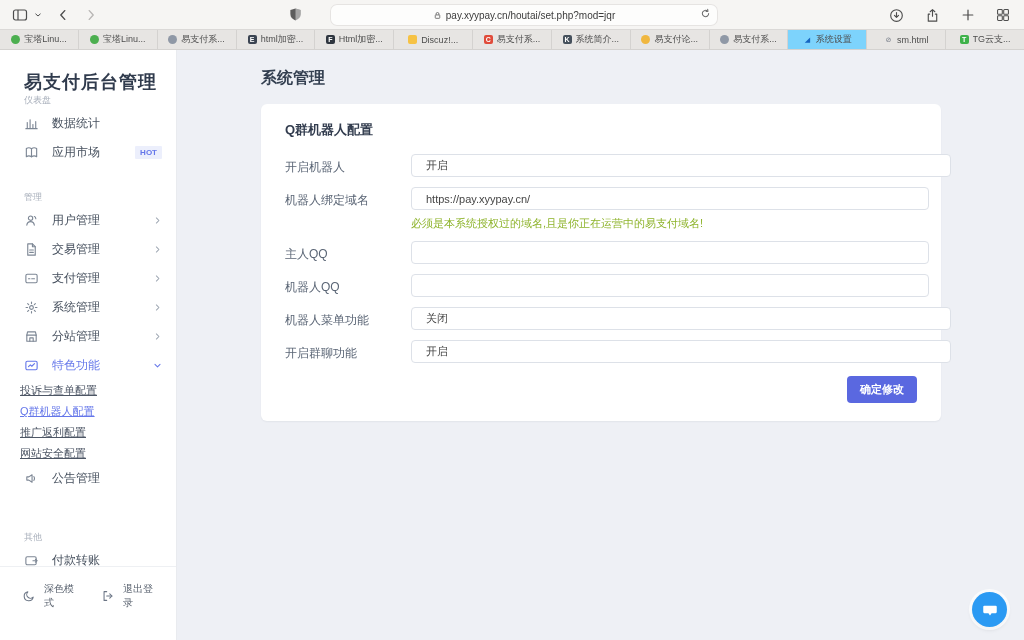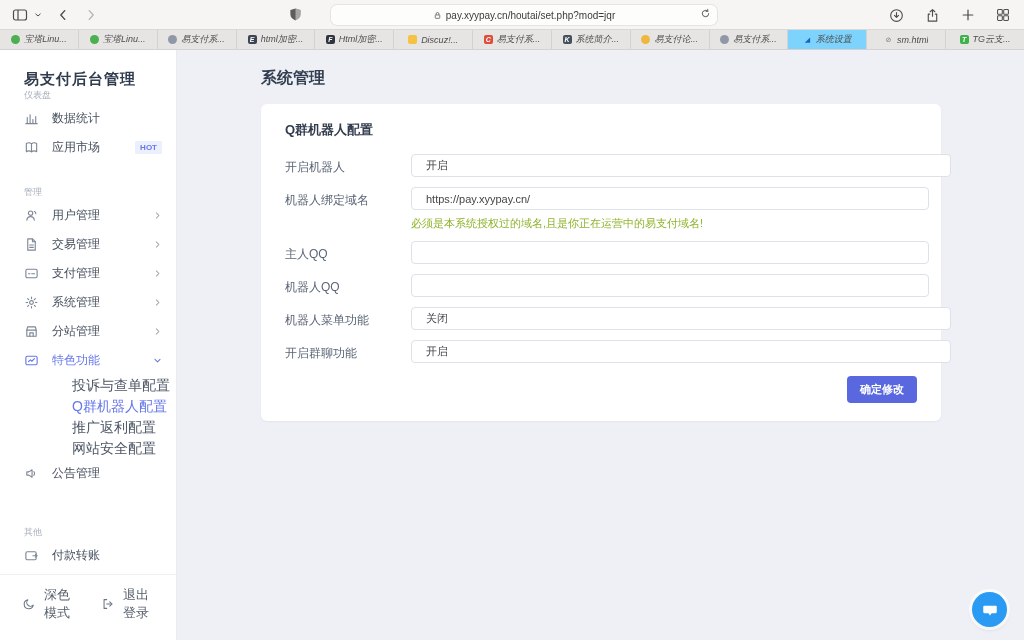--- a/index.html
+++ b/index.html
@@ -15,56 +15,56 @@
   .shield { position:absolute; left:288px; top:7px; color:#5d5d5d; }
   .urlbar { position:absolute; left:330px; top:4px; width:388px; height:22px;
     background:#fdfdfc; border-radius:7px; box-shadow:0 0 0 1px #e6e4e2 inset;
     display:flex; align-items:center; justify-content:center; gap:4px;
     font-size:10px; color:#3c3c3c; }
   .urlbar .reload { position:absolute; right:7px; top:4px; color:#6b6b6b; }
   .chrome .right { position:absolute; right:14px; top:0; height:30px;
     display:flex; align-items:center; gap:21px; color:#4d4d4d; }
 
   
-  .tabstrip { height:20px; display:flex; background:#e7e5e3; border-bottom:1px solid #d4d2d0;font-style:italic; }
+  .tabstrip { height:20px; display:flex; background:#e7e5e3; border-bottom:1px solid #d4d2d0; }
   .tab { flex:1 1 0; min-width:0; display:flex; align-items:center; justify-content:center;
     gap:4px; font-size:9px; color:#4e4e4e; border-right:1px solid #d4d2d0;
     white-space:nowrap; overflow:hidden; cursor:pointer; }
   .tab:last-child { border-right:none; }
   .tab.active { background:#7dd3fc; }
   .fav { width:9px; height:9px; border-radius:2px; flex:none; display:flex;
     align-items:center; justify-content:center; font-size:7px; line-height:1;
     color:#fff; font-weight:bold; }
   .tab-label { overflow:hidden; text-overflow:ellipsis; }
 
   
   .app { display:flex; height:590px; }
   .sidebar { width:177px; flex:none; background:#fff; border-right:1px solid #e9ebef;
     position:relative; }
-  .sidebar-title { padding:20px 0 0 24px; font-size:15px; font-weight:bold;
+  .sidebar-title { padding:20px 0 0 24px; font-size:18px; font-weight:bold;
     color:#303b4d; letter-spacing:1px; }
   .sec { }
   .sec + .sec { margin-top:24px; }
   .sec:last-of-type { margin-top:38px; }
   .sec-label { padding-left:24px; font-size:9px; color:#a7aeba; margin-bottom:2px; }
   .item { display:flex; align-items:center; height:29px; padding:0 14px 0 24px;
     font-size:12px; color:#46505e; cursor:pointer; }
   .item .icon { width:16px; height:16px; margin-right:12px; color:#7d8795; flex:none;
     display:flex; align-items:center; }
   .item .lbl { flex:1; }
   .item .badge { font-size:8px; font-weight:bold; color:var(--accent);
     background:#eceffc; padding:2px 5px; border-radius:1px; }
   .item .chev { color:#9aa3af; display:flex; }
   .item.active, .item.active .icon, .item.active .chev { color:var(--accent); }
-  .subitem { padding-left:72px; height:21px; line-height:21px; font-size:14px;
-    color:#4d5665; cursor:pointer; }
+  .subitem { padding-left:20px; height:21px; line-height:21px; font-size:11px;
+    color:#4d5665; cursor:pointer;text-decoration:underline; }
   .subitem.active { color:var(--accent); }
-  .sidebar-footer { position:absolute; bottom:8px; left:0; right:0; height:58px;
+  .sidebar-footer { position:absolute; bottom:16px; left:0; right:0; height:58px;
     border-top:1px solid #eef0f3; display:flex; align-items:center;
-    padding:0 22px; gap:26px; font-size:13px; color:#555e6b; }
+    padding:0 22px; gap:26px; font-size:10px; color:#555e6b; }
   .foot-item { display:flex; align-items:center; gap:8px; cursor:pointer; }
   .foot-item .icon { display:flex; color:#6b7585; }
 
   
   .main { flex:1; padding-left:84px; position:relative; }
   .page-title { padding-top:18px; font-size:16px; font-weight:bold; color:#333f50; }
   .card { margin-top:15px; width:680px; background:#fff; border-radius:6px;
     box-shadow:0 1px 2px rgba(31,45,61,.06); padding:17px 24px 18px; }
   .card-title { font-size:13px; font-weight:bold; color:#323c4e; margin-bottom:15px; }
   .frow { display:flex; align-items:flex-start; margin-bottom:10px; }

